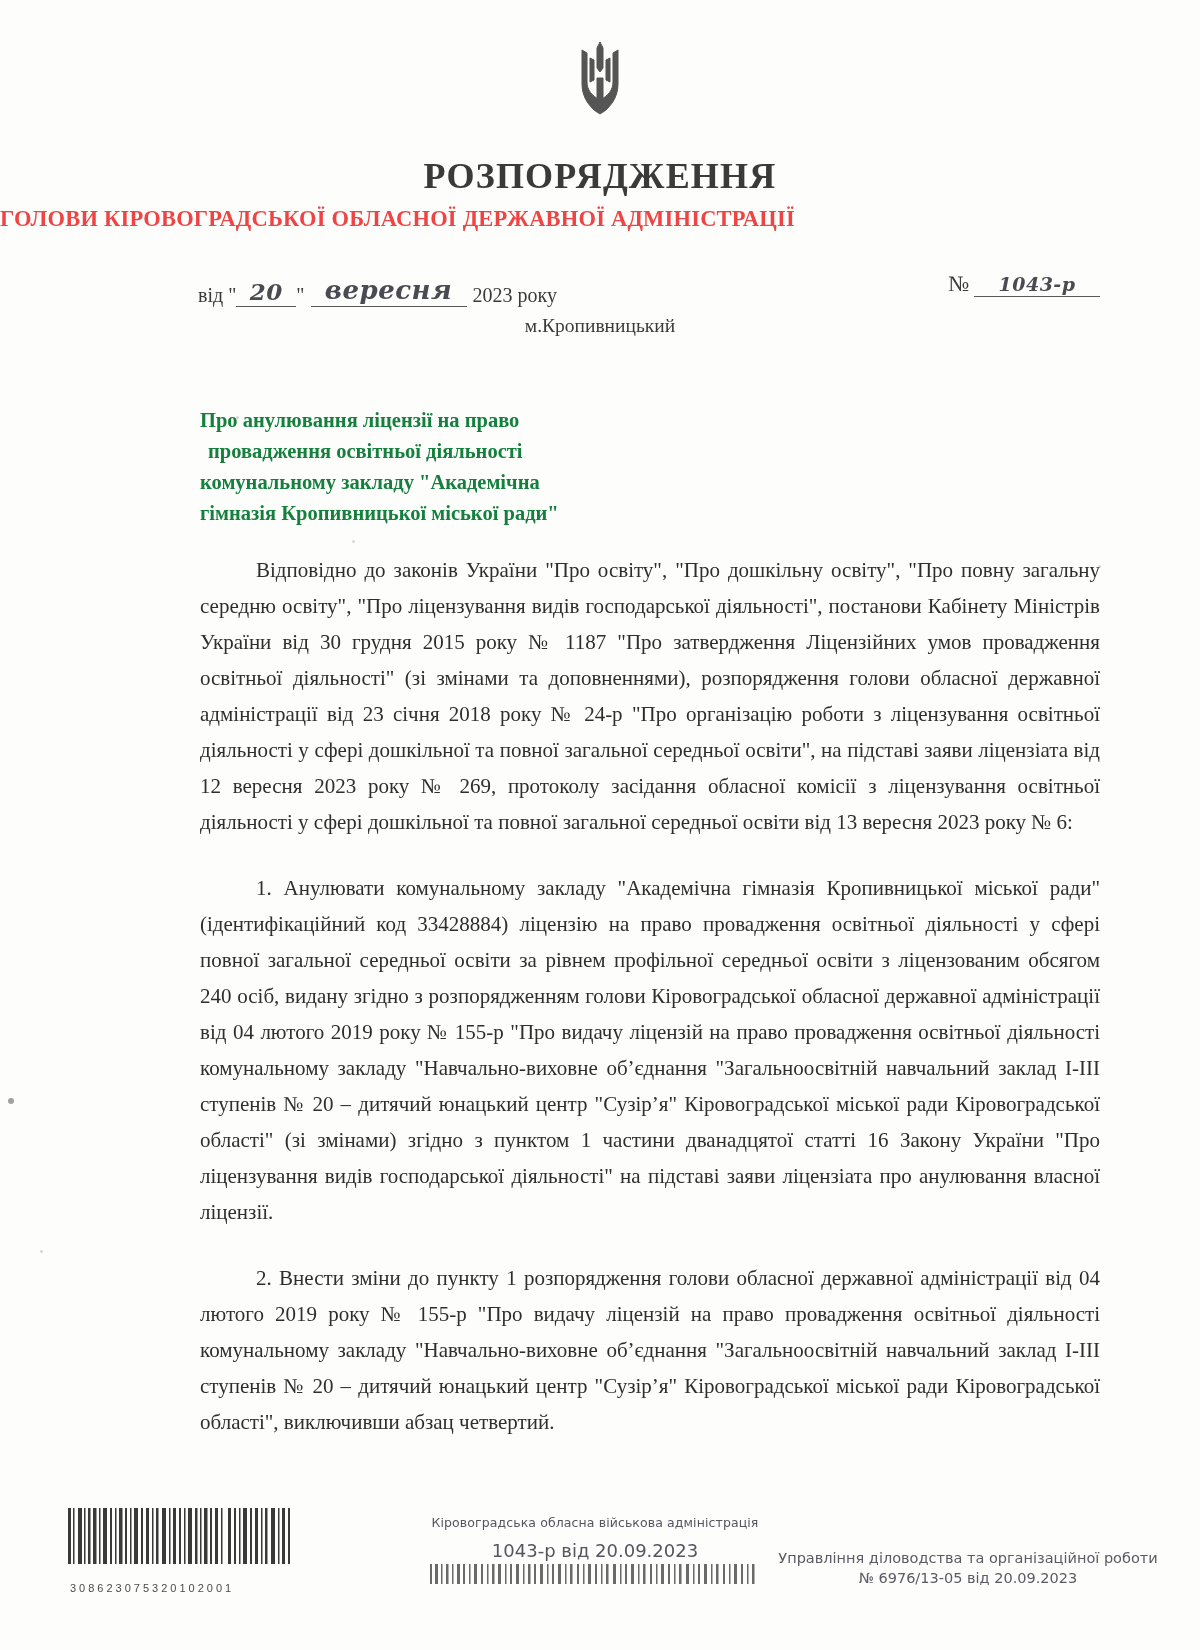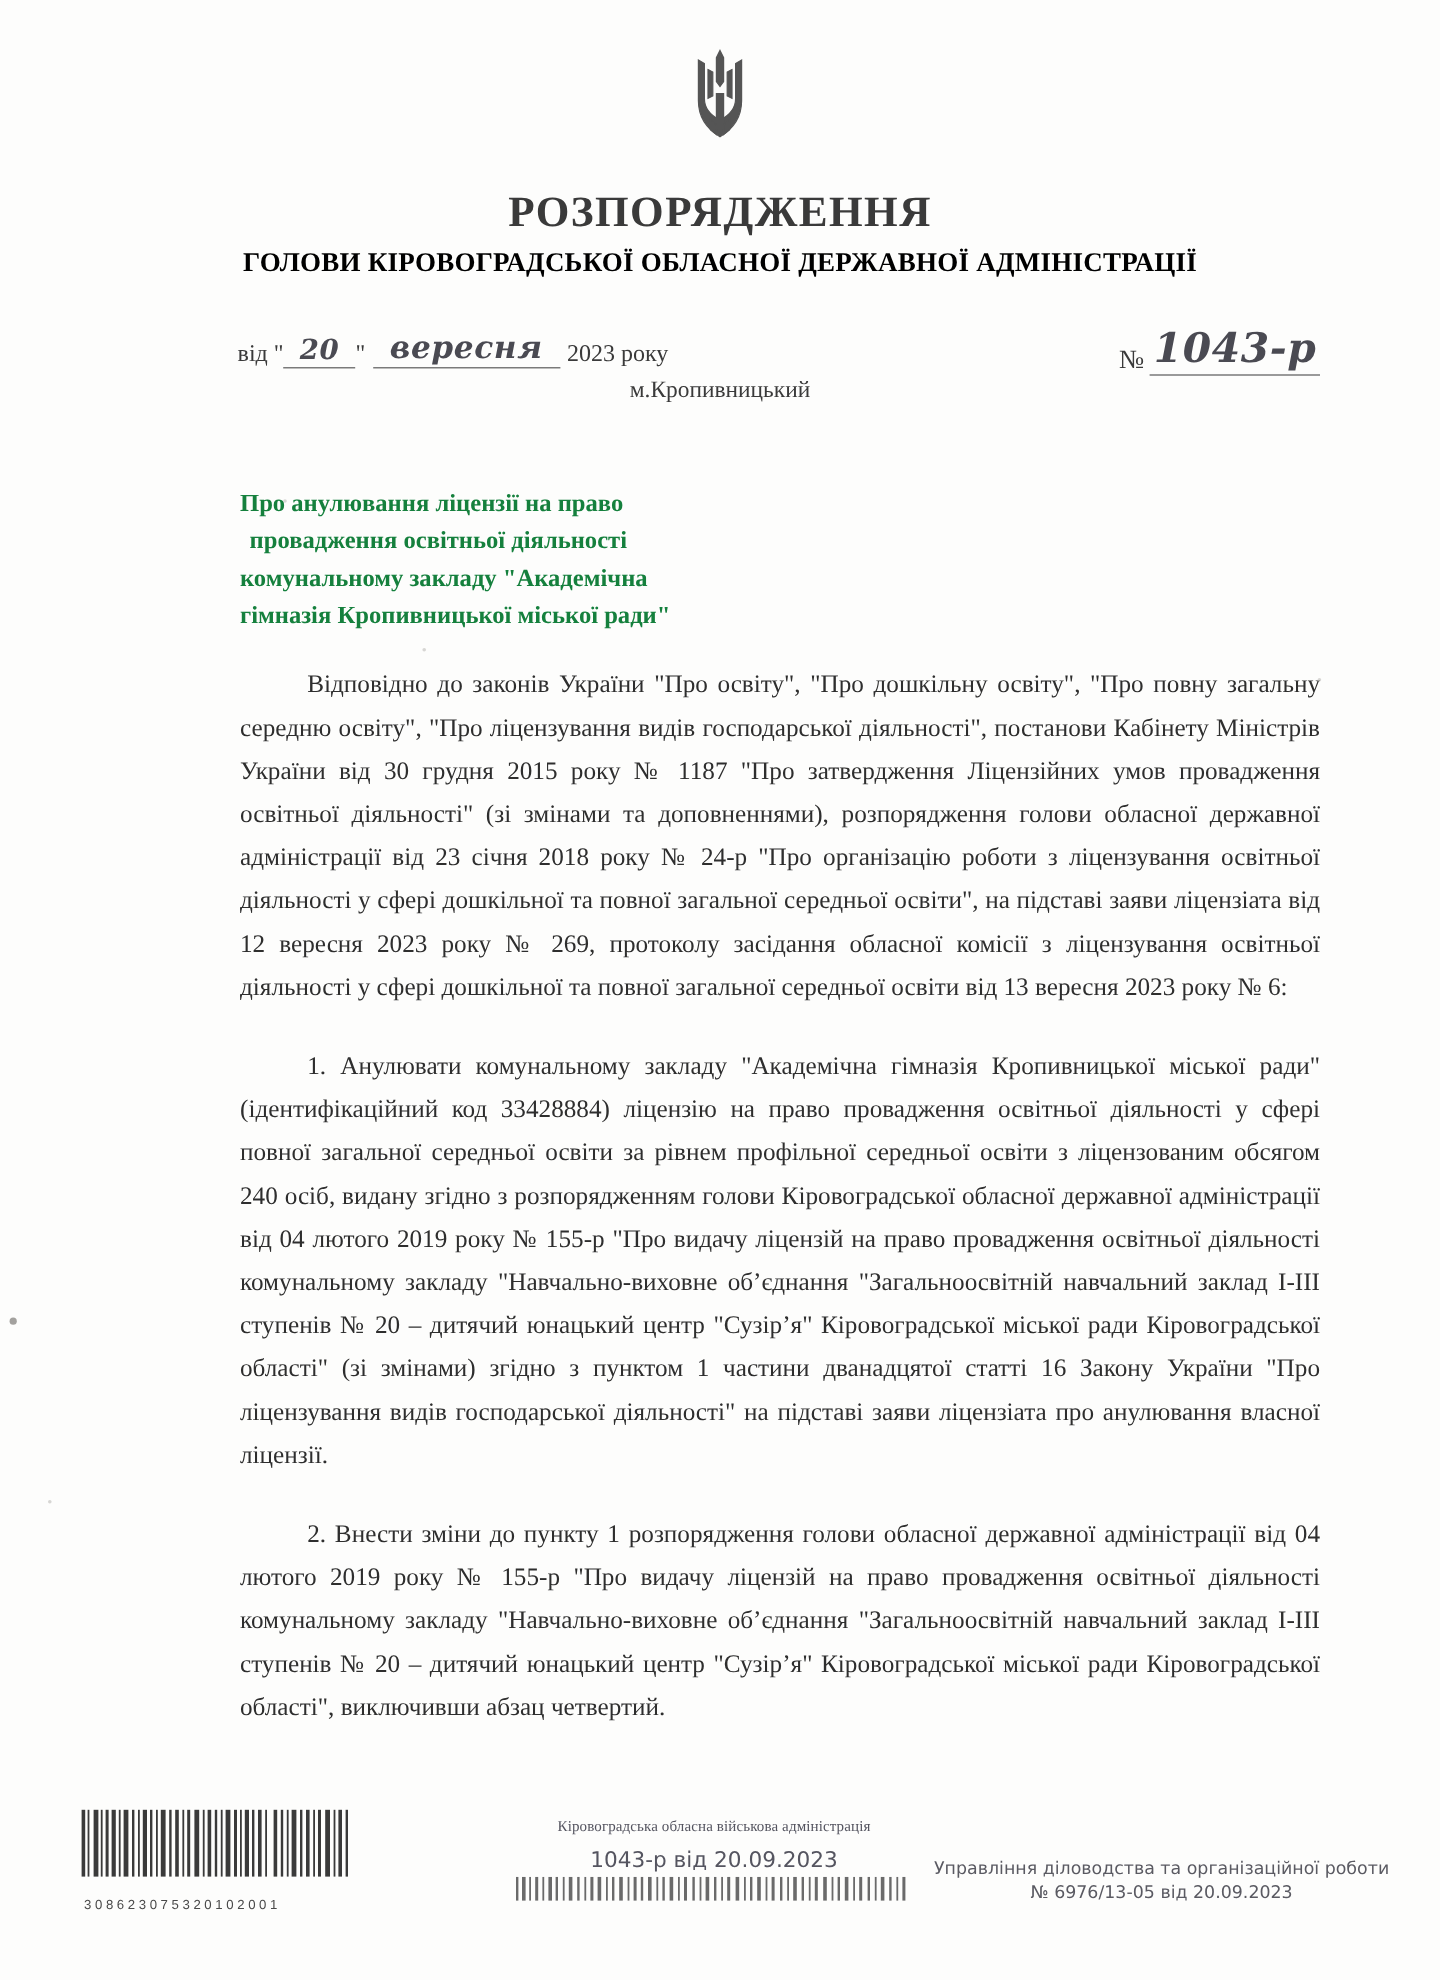--- a/index.html
+++ b/index.html
@@ -51,25 +51,24 @@
     font-size: 36px;
     font-weight: 700;
     letter-spacing: 1.2px;
     color: #3a3a3a;
     font-family: "Liberation Serif", "DejaVu Serif", serif;
   }
   .doc-subtitle {
     position: absolute;
     left: 0; right: 0;
     top: 206px;
-    text-align: center;
     font-size: 22.5px;
     font-weight: 700;
     letter-spacing: .2px;
-    color: #000000;
+    color: #ef4444;
   }
 
   
   .dateline {
     position: absolute;
     top: 275px;
     left: 198px;
     right: 100px;
     height: 40px;
     font-size: 20px;
@@ -175,21 +174,21 @@
   }
   .stamp-center {
     position: absolute;
     left: 430px;
     bottom: 36px;
     width: 330px;
     text-align: center;
     color: #555560;
     font-family: "DejaVu Sans", "Liberation Sans", sans-serif;
   }
-  .stamp-center .l1 { font-size: 12.5px; letter-spacing: .1px; font-family: Liberation Serif, serif; }
+  .stamp-center .l1 { font-size: 12.5px; letter-spacing: .1px; }
   .stamp-center .l2 { font-size: 18px; margin-top: 10px; }
   .stamp-center .barcode2 {
     margin-top: 3px;
     height: 20px;
     width: 100%;
   }
   .stamp-right {
     position: absolute;
     right: 22px;
     bottom: 36px;
@@ -235,21 +234,21 @@
   <div class="dateline">
     <div class="dl-left">
       <span>від "</span>
       <span class="ul-slot hand" style="min-width:54px;font-size:23px;">20</span>
       <span>"</span>
       <span class="ul-slot hand" style="min-width:150px;font-size:26px;margin-left:6px;">вересня</span>
       <span style="margin-left:6px;">2023 року</span>
     </div>
     <div class="dl-right">
       <span style="font-size:22px;">№</span>
-      <span class="ul-slot hand" style="min-width:120px;font-size:34px;margin-left:5px;">1043-р</span>
+      <span class="ul-slot hand" style="min-width:120px;font-size:19px;margin-left:5px;">1043-р</span>
     </div>
   </div>
 
   <div class="city">м.Кропивницький</div>
 
   <div class="subject">
     <div>Про анулювання ліцензії на право</div>
     <div class="ind">провадження освітньої діяльності</div>
     <div>комунальному закладу "Академічна</div>
     <div>гімназія  Кропивницької міської ради"</div>

